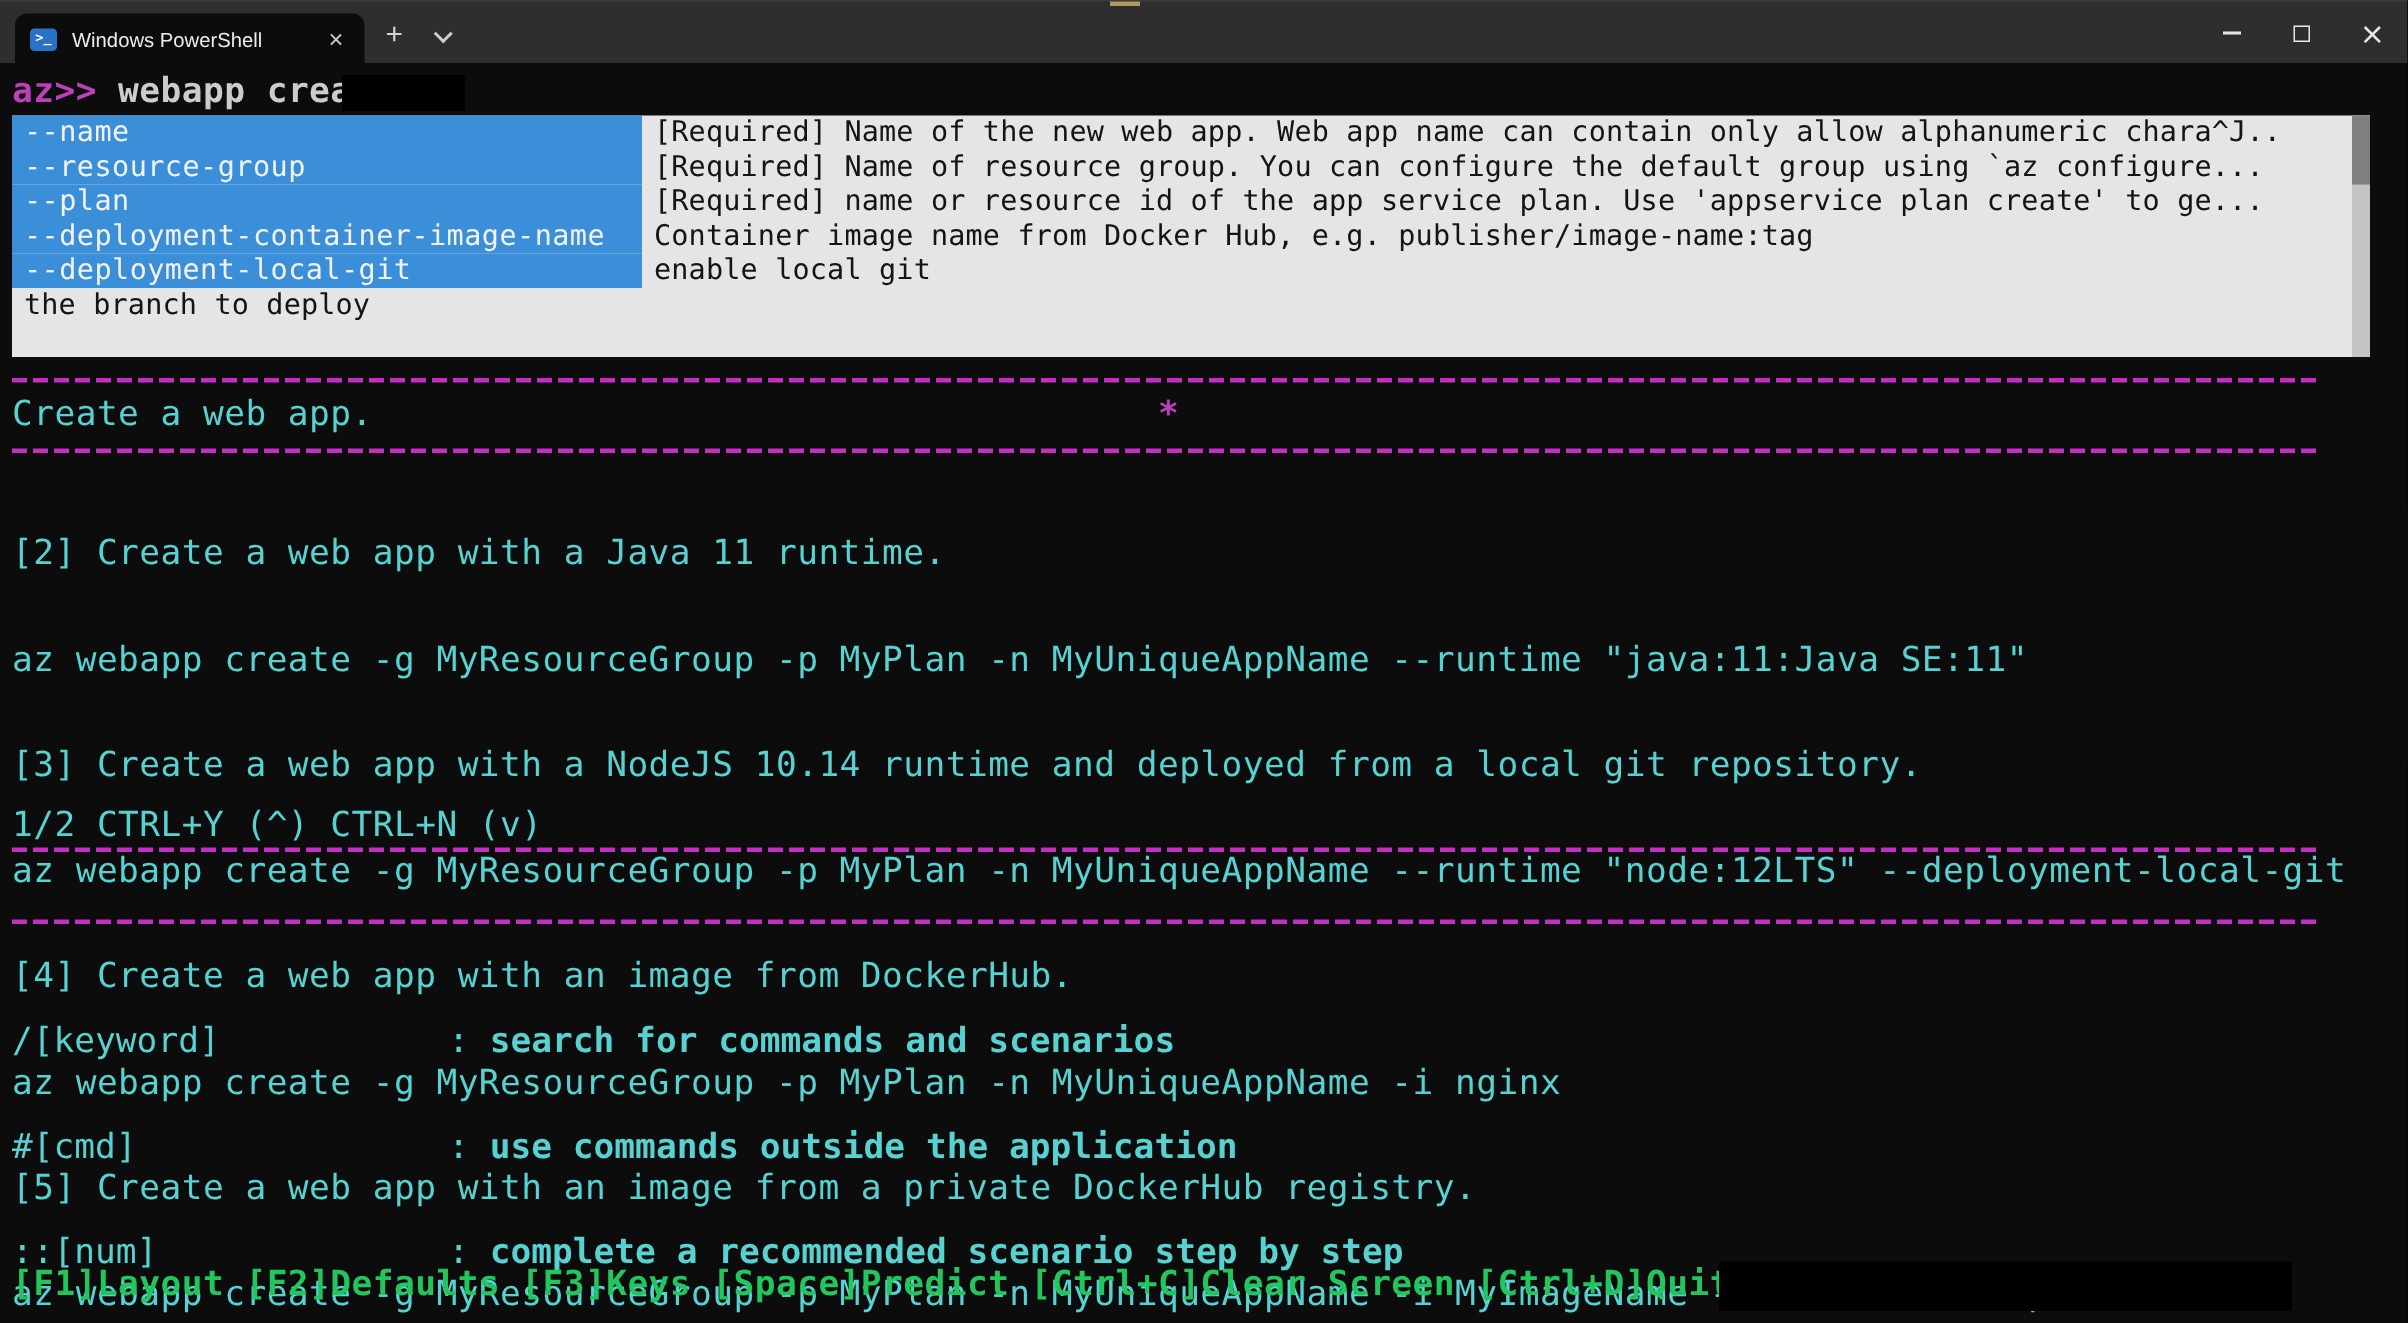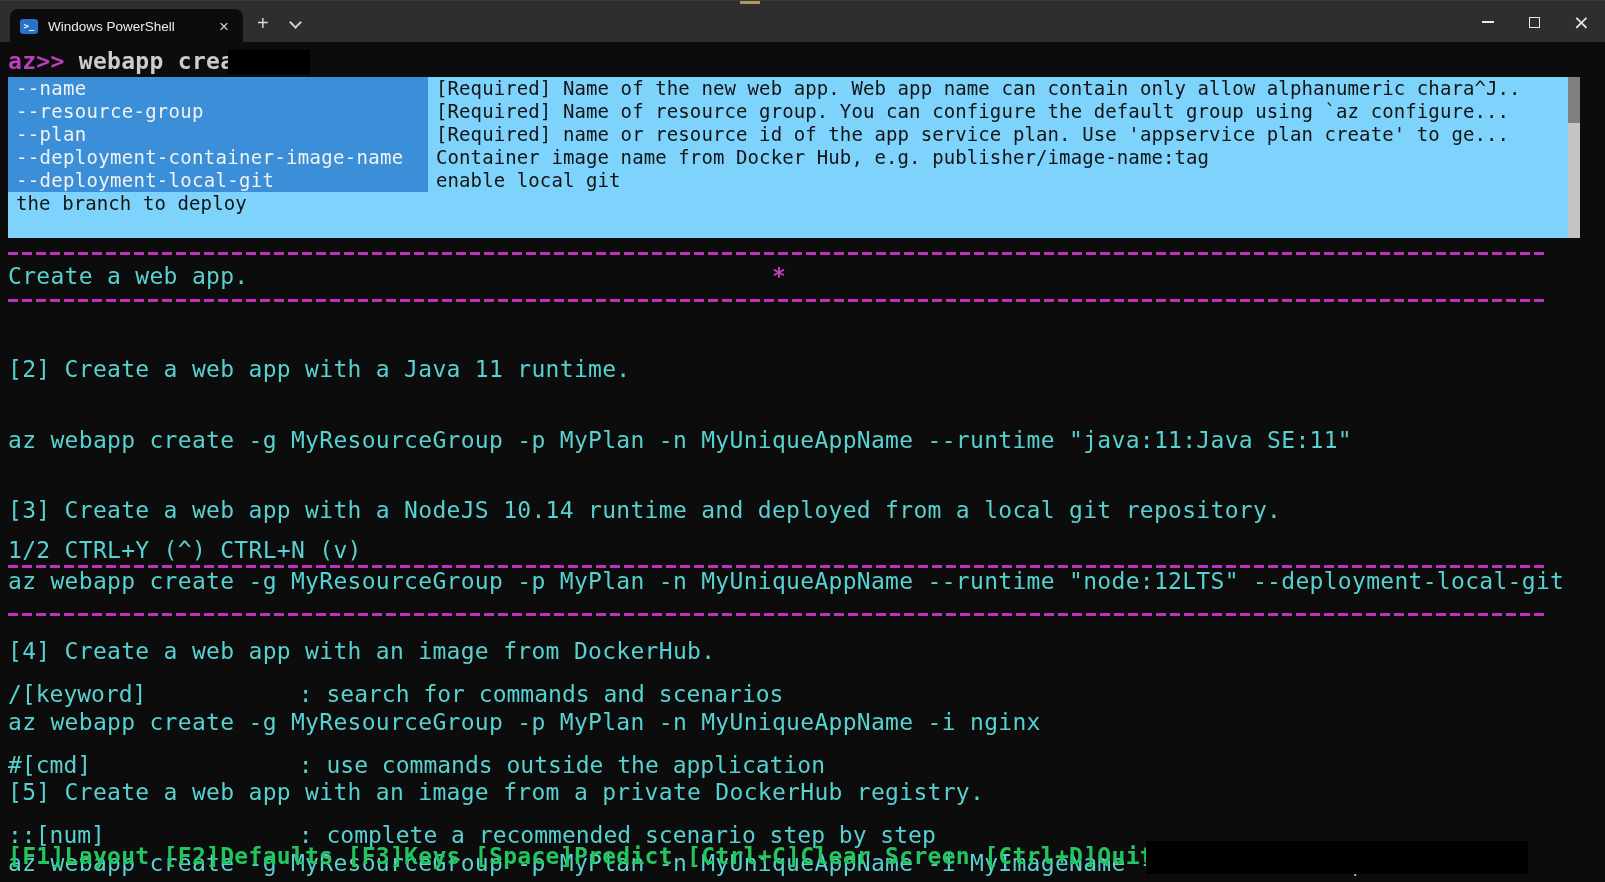--- a/index.html
+++ b/index.html
@@ -46,21 +46,21 @@
   .t { position:absolute; font-size:23px; line-height:23.5px; letter-spacing:.3px; white-space:pre; }
   .cyan { color:#58d1d1; }
   .white { color:#cccccc; }
   .magenta { color:#bc3fbc; }
   .bold { font-weight:bold; }
 
   .prompt-line { left:8px; top:50px; }
   .redact-cmd { position:absolute; left:228px; top:50px; width:82px; height:24px; background:#000; }
 
   
-  .menu { position:absolute; left:8px; top:77px; width:1572px; height:161px; background:#7dd3fc; }
+  .menu { position:absolute; left:8px; top:77px; width:1572px; height:161px; background:#e5e5e5; }
   .crow { display:flex; height:23px; }
   .cparam {
     width:420px; flex:0 0 auto; background:#3a8fd8; color:#f2f2f2;
     font-size:19px; line-height:23px; letter-spacing:.3px; padding-left:8px; white-space:pre; overflow:hidden;
   }
   .cdesc {
     flex:1 1 auto; color:#141414; font-size:19px; line-height:23px; letter-spacing:.1px;
     padding-left:8px; white-space:pre; overflow:hidden;
   }
   .menu-scrollbar { position:absolute; right:0; top:0; width:12px; height:161px; background:#c4c4c4; }
@@ -74,21 +74,21 @@
   .star { position:absolute; left:772px; top:265px; }
 
   .examples { left:8px; top:311px; }
   .pagination { left:8px; top:539px; }
 
   
   .help { left:8px; top:636px; }
   .help-row { height:23.5px; }
   .help-key { display:inline-block; width:21ch; letter-spacing:0; }
   .help-sep { letter-spacing:0; }
-  .help-desc { margin-left:1ch; letter-spacing:0; }
+  .help-desc { margin-left:1ch; letter-spacing:0;font-weight:bold; }
 
   
   .statusbar { left:8px; top:845px; color:#22c55e; font-weight:bold; }
   .redact-sub { position:absolute; left:1146px; top:841px; width:382px; height:33px; background:#000; }
 </style>
 </head>
 <body>
 
 <div class="screen">
 

